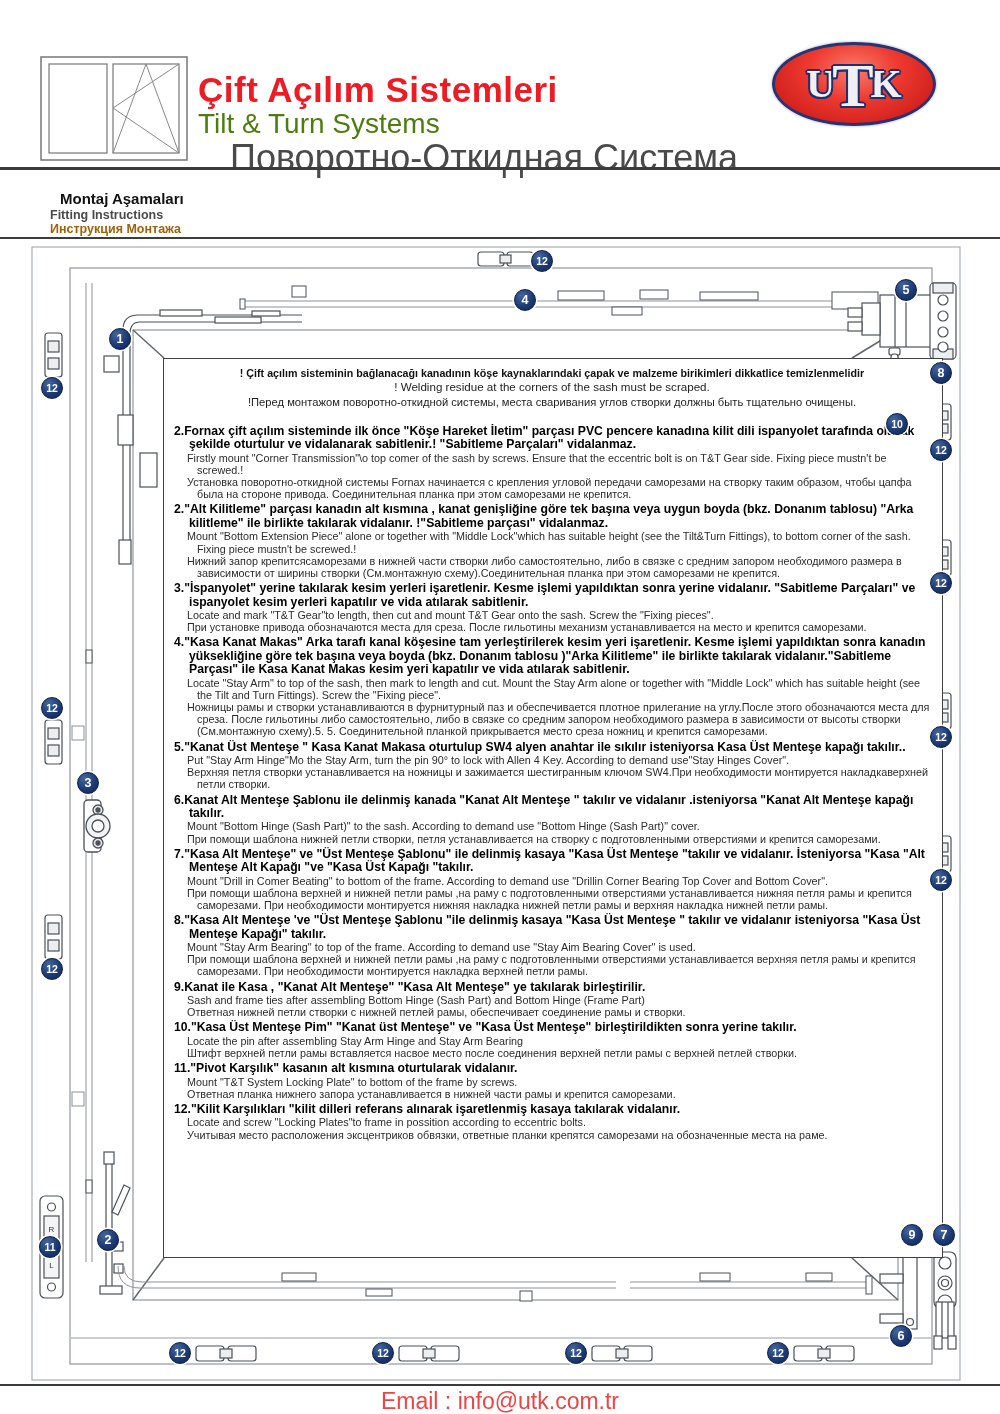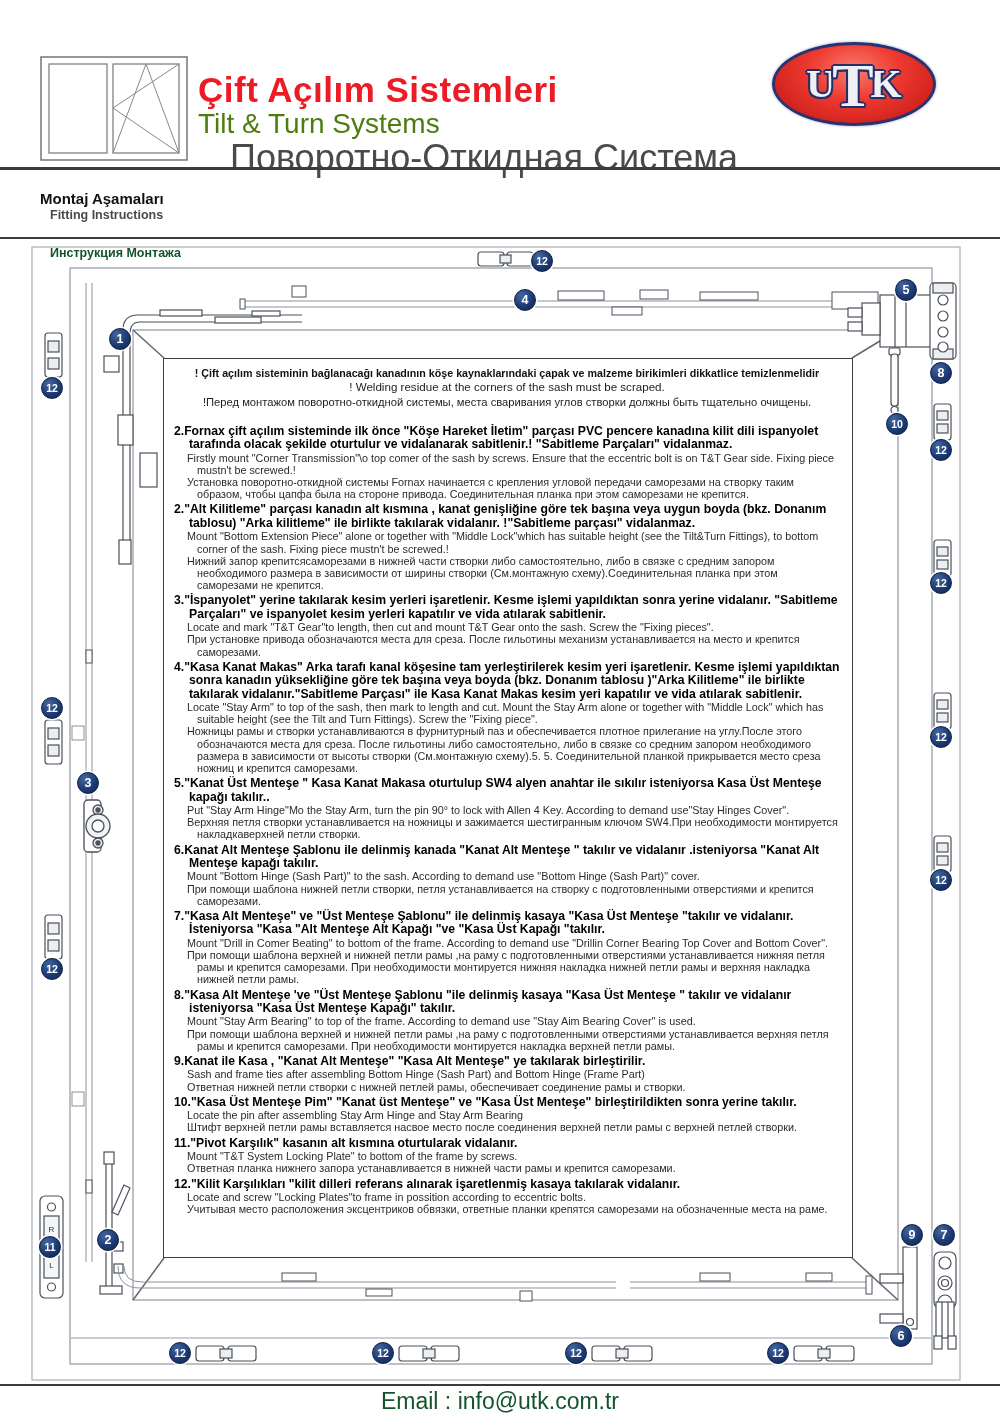--- a/index.html
+++ b/index.html
@@ -22,51 +22,51 @@
   .logo-letter{
     font-family:"Liberation Serif", serif;font-weight:bold;color:#eef0f6;line-height:0;
     text-shadow:-2px 0 0 #232f6b,2px 0 0 #232f6b,0 -2px 0 #232f6b,0 2px 0 #232f6b,
                 -1.5px -1.5px 0 #232f6b,1.5px 1.5px 0 #232f6b,-1.5px 1.5px 0 #232f6b,1.5px -1.5px 0 #232f6b;
   }
   .logo-u,.logo-k{font-size:40px;}
   .logo-t{font-size:62px;margin:0 -3px;position:relative;top:1px;}
   #header-rule{position:absolute;left:0;top:167px;width:1000px;height:3px;background:#3c3c3c;}
 
   
-  #sub-tr{position:absolute;left:40px;top:190px;font-size:15px;font-weight:bold;color:#111;}
+  #sub-tr{position:absolute;left:60px;top:190px;font-size:15px;font-weight:bold;color:#111;}
   #sub-en{position:absolute;left:50px;top:208px;font-size:12.5px;font-weight:bold;color:#4a4a4a;}
-  #sub-ru{position:absolute;left:50px;top:222px;font-size:12.5px;font-weight:bold;color:#14532d;margin-top:24px;}
+  #sub-ru{position:absolute;left:50px;top:222px;font-size:12.5px;font-weight:bold;color:#a16207;}
   #sub-rule{position:absolute;left:0;top:237px;width:1000px;height:2px;background:#3c3c3c;}
 
   
   #diagram-svg{position:absolute;left:0;top:0;z-index:1;pointer-events:none;}
   .callout{
     position:absolute;width:22px;height:22px;border-radius:50%;z-index:6;
     background:radial-gradient(circle at 34% 28%, #44679f 0%, #1d3a74 55%, #10264f 100%);
     border:1px solid #0e2147;box-shadow:0 0 0 1.5px rgba(255,255,255,.95);
     color:#fff;font-weight:bold;font-size:12.5px;
     display:flex;align-items:center;justify-content:center;box-sizing:border-box;
   }
 
   
   #instructions{
-    position:absolute;left:163px;top:358px;width:690px;height:900px;z-index:3;
+    position:absolute;left:163px;top:358px;width:780px;height:900px;z-index:3;
     border:1.6px solid #3f3f3f;background:#fff;box-sizing:border-box;
     padding:8px 12px 1px 10px;overflow:hidden;
   }
   .warning-tr{font-size:10.7px;font-weight:bold;text-align:center;line-height:1.25;}
   .warning-en{font-size:11.6px;text-align:center;color:#1d1d1d;line-height:1.25;}
   .warning-ru{font-size:11.2px;text-align:center;color:#1d1d1d;line-height:1.25;margin-bottom:16px;}
   .step{margin-bottom:3px;}
   .step-tr{font-size:12.2px;font-weight:bold;line-height:13.4px;padding-left:15px;text-indent:-15px;color:#000;}
   .step-en,.step-ru{font-size:10.8px;line-height:12.2px;color:#2b2b2b;margin-left:13px;padding-left:10px;text-indent:-10px;}
 
   
   #footer-rule{position:absolute;left:0;top:1384px;width:1000px;height:2px;background:#3c3c3c;}
-  #footer-email{position:absolute;left:0;top:1388px;width:1000px;text-align:center;font-size:23px;color:#14532d;}
+  #footer-email{position:absolute;left:0;top:1388px;width:1000px;text-align:center;font-size:23px;color:#ef4444;}
 </style>
 </head>
 <body>
 
 <svg id="window-icon" width="148" height="105" viewBox="0 0 148 105">
   <rect x="1" y="1" width="146" height="103" fill="none" stroke="#777" stroke-width="1.5"></rect>
   <rect x="9" y="8" width="58" height="89" fill="none" stroke="#777" stroke-width="1.2"></rect>
   <rect x="73" y="8" width="66" height="89" fill="none" stroke="#777" stroke-width="1.2"></rect>
   <g stroke="#888" stroke-width="1" fill="none">
     <path d="M139,8 L73,52 L139,97"></path>

